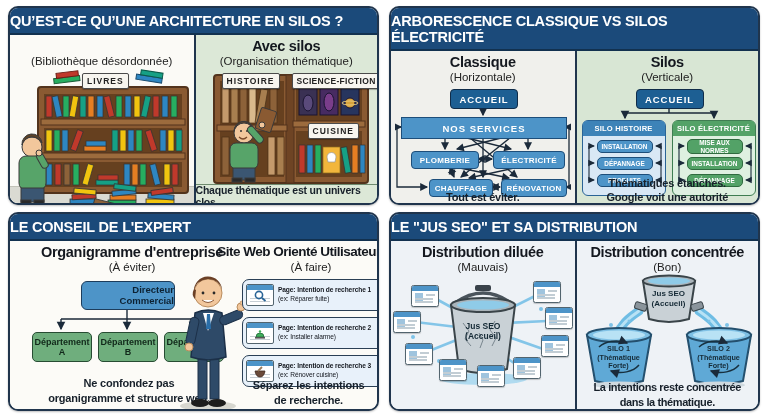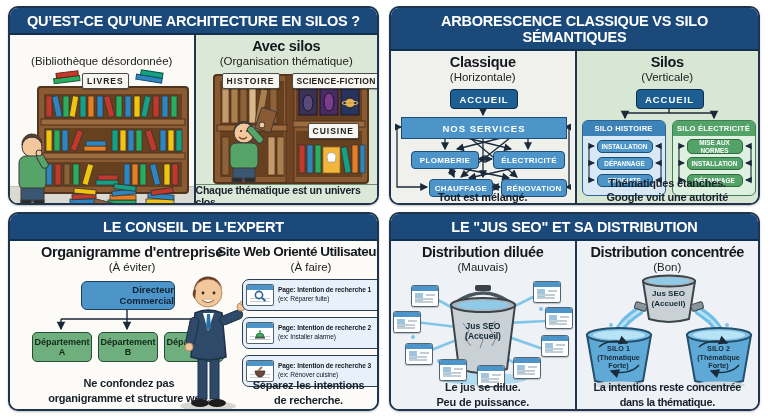--- a/index.html
+++ b/index.html
@@ -1,19 +1,19 @@
 <!DOCTYPE html>
 <html><head>
 <meta charset="utf-8">
 <style>
   html,body{margin:0;padding:0;background:#ffffff;}
   body{width:768px;height:419px;overflow:hidden;font-family:"Liberation Sans",sans-serif;position:relative;}
   .page{display:grid;grid-template-columns:1fr 1fr;grid-template-rows:199px 199px;gap:7px 10px;padding:6px 8px;}
   .card{border:2px solid #20354d;border-radius:10px;overflow:hidden;background:#fff;position:relative;box-shadow:0 1px 2px rgba(0,0,0,.25);}
-  .card-header{background:#1b4a7a;color:#fff;font-weight:700;font-size:14.5px;letter-spacing:-.2px;text-align:center;padding:5px 0 4px;border-bottom:2px solid #12314f;}
+  .card-header{background:#1b4a7a;color:#fff;font-weight:700;font-size:14.5px;letter-spacing:-.2px;text-align:left;padding:5px 0 4px;border-bottom:2px solid #12314f;}
   .card-body{position:relative;height:172px;}
   .half{position:absolute;top:0;bottom:0;width:50%;}
   .half.left{left:0;}
   .half.right{right:0;border-left:2px solid #20354d;box-sizing:border-box;}
   .h1{position:absolute;top:3px;left:0;right:0;text-align:center;font-size:14.5px;font-weight:700;color:#14181f;letter-spacing:-.3px;}
   .h2{position:absolute;top:20px;left:0;right:0;text-align:center;font-size:11.5px;color:#222;}
   .cap{position:absolute;left:2px;right:2px;bottom:4px;text-align:center;font-size:11px;font-weight:700;color:#17202a;line-height:1.3;letter-spacing:-.2px;}
   .capstrip{position:absolute;left:0;right:0;bottom:0;height:22px;border-top:1.5px solid #6e8a6e;display:flex;align-items:center;justify-content:center;font-size:10.5px;font-weight:700;color:#17202a;letter-spacing:-.2px;}
   .floor{position:absolute;left:0;right:0;bottom:0;height:20px;background:#dadad2;border-top:1px solid #c2c2b8;}
   .sign{position:absolute;background:#f7f5ef;border:1.5px solid #4a4a4a;border-radius:2px;font-size:8.5px;font-weight:700;letter-spacing:1px;color:#222;text-align:center;padding:2px 4px;box-shadow:0 1px 1px rgba(0,0,0,.3);white-space:nowrap;}
@@ -227,21 +227,21 @@
         </svg>
         <div class="sign" style="left:26px;top:38px">HISTOIRE</div>
         <div class="sign" style="left:96px;top:38px;letter-spacing:.3px">SCIENCE-FICTION</div>
         <div class="sign" style="left:112px;top:88px">CUISINE</div>
         <div class="capstrip">Chaque thématique est un univers clos.</div>
       </div>
     </div>
   </div>
 
   <div class="card">
-    <div class="card-header">ARBORESCENCE CLASSIQUE VS SILO SÉMANTIQUES</div>
+    <div class="card-header">ARBORESCENCE CLASSIQUE VS SILOS ÉLECTRICITÉ</div>
     <div class="card-body">
       <div class="half left" style="background:#f0f0ec">
         <div class="h1">Classique</div>
         <div class="h2">(Horizontale)</div>
         <div class="abs" style="left:4px;top:38px;width:176px;height:106px">
           <svg class="abs" style="left:0;top:0" width="176" height="106" viewBox="0 0 176 106">
             <g stroke="#1b2a3a" stroke-width="1.3" fill="none">
               <line x1="88" y1="18" x2="88" y2="26" marker-end="url(#arr)"></line>
               <line x1="50" y1="48" x2="50" y2="60" marker-end="url(#arr)"></line>
               <line x1="133" y1="48" x2="133" y2="60" marker-end="url(#arr)"></line>
@@ -260,21 +260,21 @@
             </g>
           </svg>
           <div class="fc root" style="left:55px;top:0;width:66px;height:18px">ACCUEIL</div>
           <div class="fc hub" style="left:6px;top:28px;width:164px;height:20px">NOS SERVICES</div>
           <div class="fc node" style="left:16px;top:62px;width:66px;height:16px">PLOMBERIE</div>
           <div class="fc node" style="left:98px;top:62px;width:70px;height:16px">ÉLECTRICITÉ</div>
           <div class="fc node" style="left:34px;top:90px;width:62px;height:16px">CHAUFFAGE</div>
           <div class="fc node" style="left:106px;top:90px;width:64px;height:16px">RÉNOVATION</div>
         </div>
         <div class="cap">
-          <div>Tout est mélangé.</div>
+          <div>Tout est éviter.</div>
             <div>Google voit "tout et rien".</div>
         </div>
       </div>
 
       <div class="half right" style="background:#d8e6d4">
         <div class="h1">Silos</div>
         <div class="h2">(Verticale)</div>
         <div class="abs" style="left:3px;top:38px;width:178px;height:108px">
           <svg class="abs" style="left:0;top:0" width="178" height="108" viewBox="0 0 178 108">
             <g stroke="#1b2a3a" stroke-width="1.4" fill="none">
@@ -531,24 +531,20 @@
             <div class="ln" style="top:12px;width:18px"></div>
             <div class="ln" style="top:15px;width:18px"></div>
           </div>
         <div class="mini" style="left:142px;top:40px">
             <div class="bar"></div>
             <div class="bx"></div>
             <div class="ln" style="top:8px;width:9px;right:3px;left:auto"></div>
             <div class="ln" style="top:12px;width:18px"></div>
             <div class="ln" style="top:15px;width:18px"></div>
           </div>
-        <div class="cap">
-          <div>Le jus se dilue.</div>
-            <div>Peu de puissance.</div>
-        </div>
       </div>
 
       <div class="half right" style="background:#eef2f6">
         <div class="h1" style="letter-spacing:-.4px">Distribution concentrée</div>
         <div class="h2">(Bon)</div>
         <svg class="abs" style="left:0;top:32px" width="184" height="116" viewBox="0 0 184 116">
 
           <path d="M62,38 C50,46 44,52 40,62" fill="none" stroke="#6fbde4" stroke-width="9" stroke-linecap="round"></path>
           <path d="M122,38 C134,46 140,52 144,62" fill="none" stroke="#6fbde4" stroke-width="9" stroke-linecap="round"></path>
           <path d="M62,38 C50,46 44,52 40,60" fill="none" stroke="#b8e2f5" stroke-width="3" stroke-linecap="round"></path>

